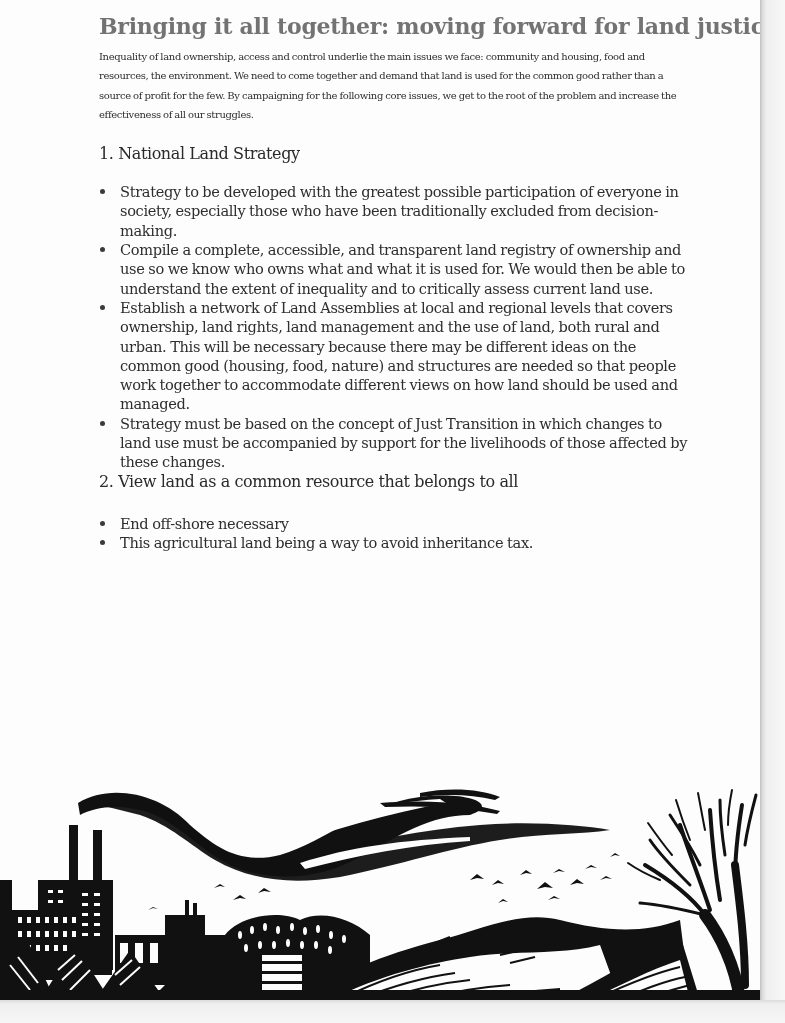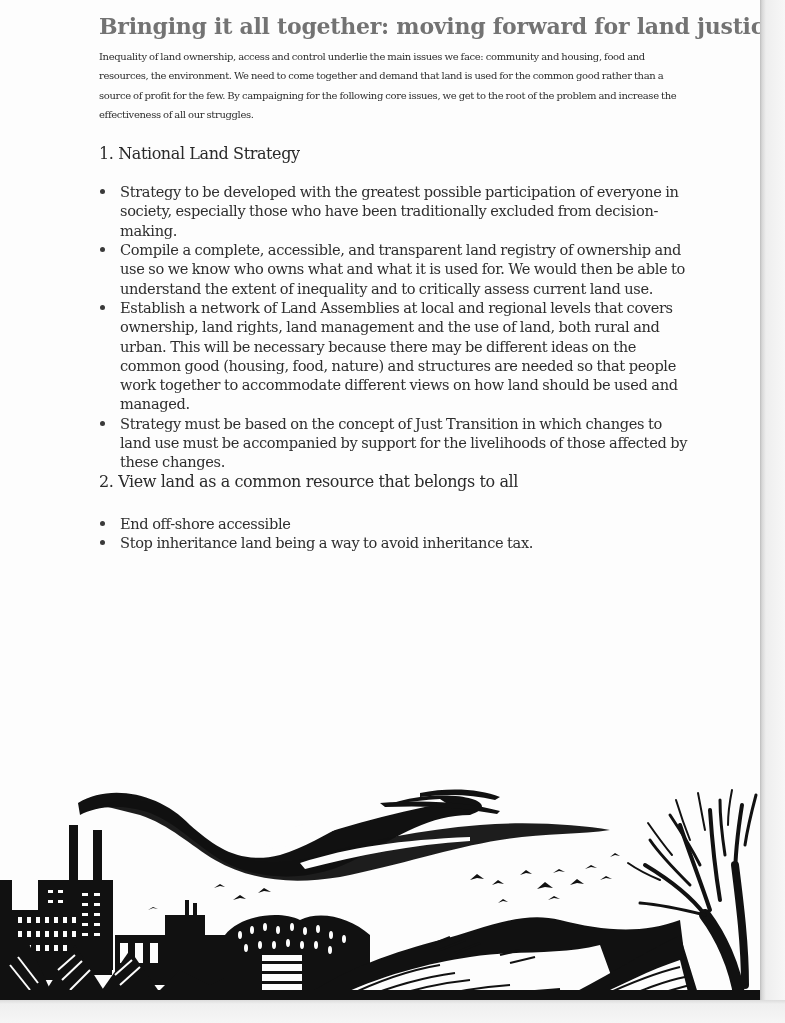--- a/index.html
+++ b/index.html
@@ -79,22 +79,22 @@
     <h2 class="s1-title">1. National Land Strategy</h2>
     <ul class="s1-list">
       <li><span class="bullet"></span><span>Strategy to be developed with the greatest possible participation of everyone in society, especially those who have been traditionally excluded from decision-making.</span></li>
       <li><span class="bullet"></span><span>Compile a complete, accessible, and transparent land registry of ownership and use so we know who owns what and what it is used for. We would then be able to understand the extent of inequality and to critically assess current land use.</span></li>
       <li><span class="bullet"></span><span>Establish a network of Land Assemblies at local and regional levels that covers ownership, land rights, land management and the use of land, both rural and urban. This will be necessary because there may be different ideas on the common good (housing, food, nature) and structures are needed so that people work together to accommodate different views on how land should be used and managed.</span></li>
       <li><span class="bullet"></span><span>Strategy must be based on the concept of Just Transition in which changes to land use must be accompanied by support for the livelihoods of those affected by these changes.</span></li>
     </ul>
 
     <h2 class="s2-title">2. View land as a common resource that belongs to all</h2>
     <ul class="s2-list">
-      <li><span class="bullet"></span><span>End off-shore accessible</span></li>
-      <li><span class="bullet"></span><span>Stop inheritance land being a way to avoid inheritance tax.</span></li>
+      <li><span class="bullet"></span><span>End off-shore necessary</span></li>
+      <li><span class="bullet"></span><span>This agricultural land being a way to avoid inheritance tax.</span></li>
     </ul>
   </div>
 
   <div class="illustration">
     <svg width="760" height="215" viewBox="0 0 760 215" xmlns="http://www.w3.org/2000/svg">
       <g fill="#111" stroke="none">
 
         <path d="M78,18 C110,-2 160,8 190,40 C215,62 240,80 280,70 C330,55 360,20 420,12 C470,6 500,20 470,30 C430,30 400,50 360,72 C320,95 270,98 230,80 C200,65 180,40 150,28 C120,18 95,22 80,30 Z"></path>
         <path d="M100,20 C150,4 180,30 205,55 C230,75 270,85 320,70 C370,55 420,45 480,40 C530,36 580,40 610,45 C580,50 540,48 500,55 C450,63 400,80 340,92 C290,100 250,95 215,75 C190,60 170,40 140,30 Z" opacity="0.95"></path>
         <path d="M260,55 C320,30 380,18 440,14 L446,18 C390,28 330,45 275,65 Z" fill="#fdfdfd"></path>

